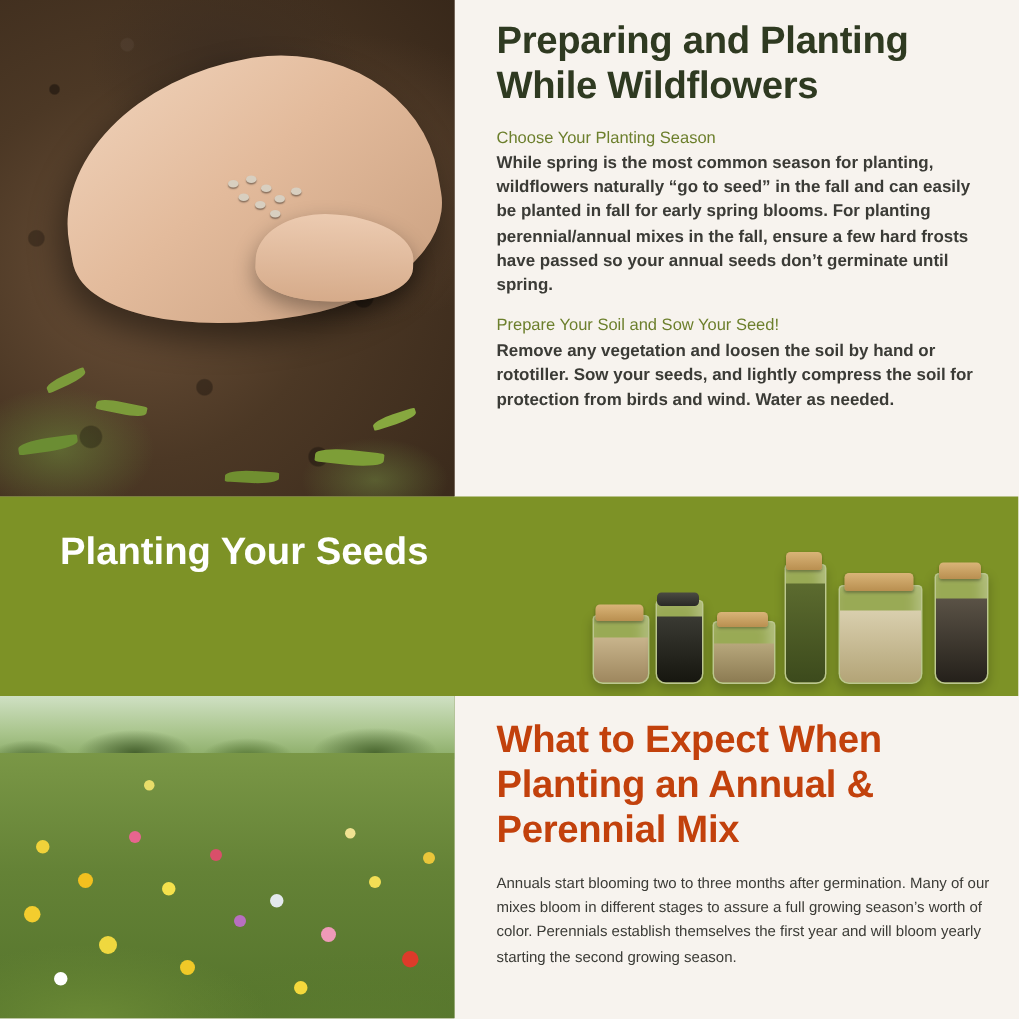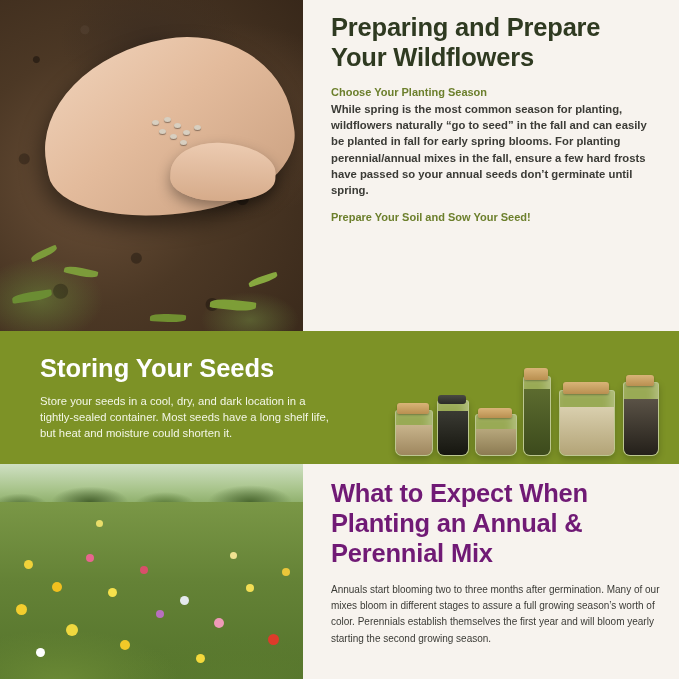--- a/index.html
+++ b/index.html
@@ -128,21 +128,21 @@
     font-size: 25.5px;
     line-height: 30px;
     font-weight: bold;
     color: #2f3a21;
     margin: 0;
     padding-top: 12px;
     letter-spacing: -0.2px;
   }
   .sub {
     font-size: 11px;
-    font-weight: bold;
+    font-weight: normal;
     color: #6c7f2c;
     margin: 0;
     padding-top: 14px;
   }
   .sub2 {
     padding-top: 13px;
   }
   .body {
     font-size: 11.3px;
     line-height: 16.2px;
@@ -264,21 +264,21 @@
     left: 331px;
     top: 0;
     width: 330px;
   }
   .h3 {
     margin: 0;
     padding-top: 14px;
     font-size: 25.5px;
     line-height: 30px;
     font-weight: bold;
-    color: #701a75;
+    color: #c2410c;
     letter-spacing: -0.2px;
   }
   .body3 {
     margin: 0;
     padding-top: 14px;
     font-size: 10px;
     line-height: 16.2px;
     color: #3b3b36;
   }
 </style>
@@ -307,34 +307,34 @@
       </div>
       <div class="sprout" style="left:30px;top:250px;width:28px;height:7px;transform:rotate(-24deg);"></div>
       <div class="sprout" style="left:64px;top:268px;width:34px;height:8px;transform:rotate(12deg);"></div>
       <div class="sprout" style="left:12px;top:292px;width:40px;height:9px;transform:rotate(-8deg);background:#6b8d33;"></div>
       <div class="sprout" style="left:210px;top:300px;width:46px;height:10px;transform:rotate(6deg);background:#7d9e37;"></div>
       <div class="sprout" style="left:248px;top:276px;width:30px;height:7px;transform:rotate(-18deg);background:#87a83f;"></div>
       <div class="sprout" style="left:150px;top:314px;width:36px;height:8px;transform:rotate(3deg);background:#708f30;"></div>
     </div>
 
     <div class="sec1-text">
-      <h1 class="h1">Preparing and Prepare Your Wildflowers</h1>
+      <h1 class="h1">Preparing and Planting While Wildflowers</h1>
 
       <p class="sub">Choose Your Planting Season</p>
       <p class="body">While spring is the most common season for planting, wildflowers naturally “go to seed” in the fall and can easily be planted in fall for early spring blooms. For planting perennial/annual mixes in the fall, ensure a few hard frosts have passed so your annual seeds don’t germinate until spring.</p>
 
 
       <p class="sub sub2">Prepare Your Soil and Sow Your Seed!</p>
+      <p class="body">Remove any vegetation and loosen the soil by hand or rototiller. Sow your seeds, and lightly compress the soil for protection from birds and wind. Water as needed.</p>
     </div>
   </div>
 
   <div class="sec2">
     <div class="sec2-text">
-      <h2 class="h2">Storing Your Seeds</h2>
-      <p class="body-light">Store your seeds in a cool, dry, and dark location in a tightly-sealed container. Most seeds have a long shelf life, but heat and moisture could shorten it.</p>
+      <h2 class="h2">Planting Your Seeds</h2>
     </div>
 
     <div class="jars">
 
       <div class="jar" style="left:18px;width:36px;height:44px;">
         <div class="jar-fill" style="height:30px;background:linear-gradient(180deg,#c8b48c,#9e875e);"></div>
       </div>
       <div class="cork" style="left:20px;bottom:50px;width:32px;height:11px;"></div>
 
       <div class="jar" style="left:60px;width:30px;height:54px;">

